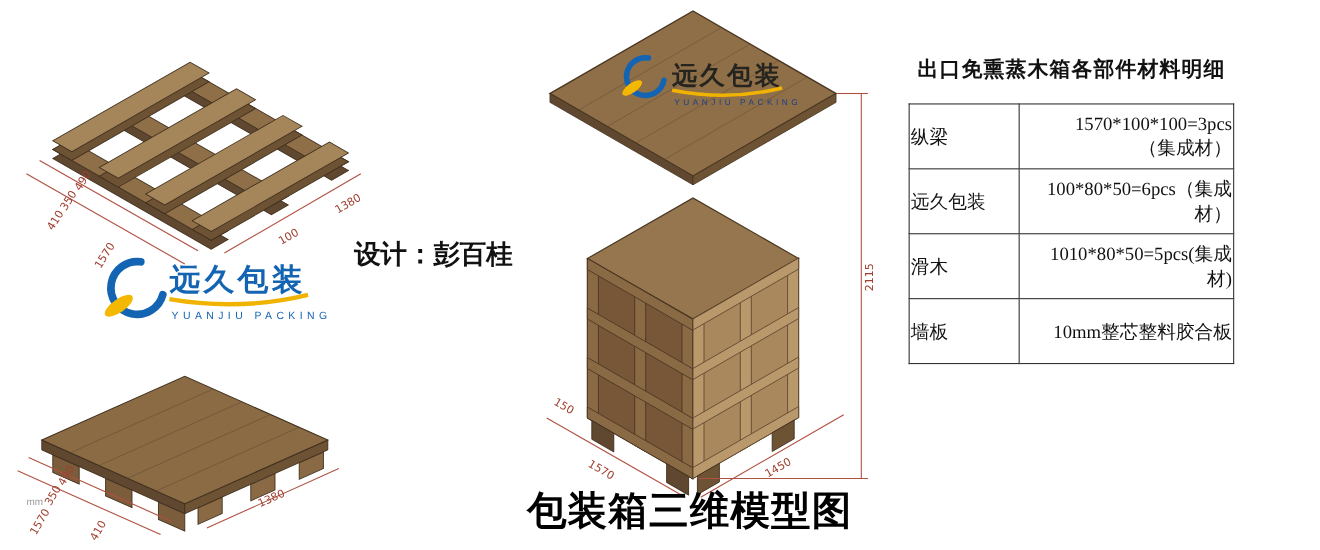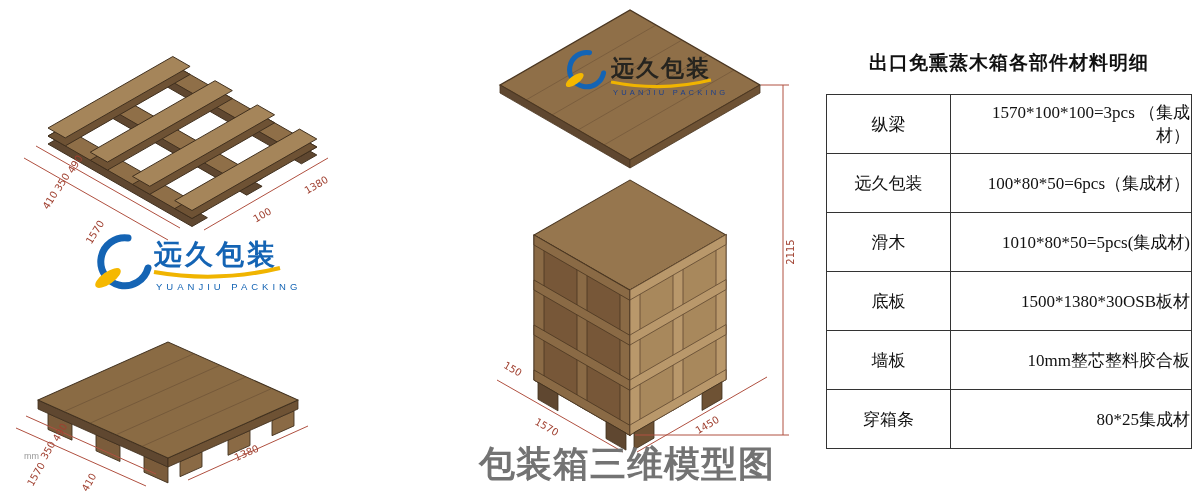--- a/index.html
+++ b/index.html
@@ -11,35 +11,35 @@
   .dim-text{font-family:"DejaVu Sans",sans-serif;font-size:10px;fill:#a04030;}
   .dim-line{stroke:#b05040;stroke-width:1;fill:none;}
 
   
   .credits{position:absolute;left:322px;top:220px;font-size:24px;font-weight:700;line-height:1;}
   .credits .line{margin-bottom:27px;white-space:nowrap;}
 
   
   .main-title{
     position:absolute;left:479px;top:440px;font-size:36px;font-weight:800;
-    letter-spacing:1px;white-space:nowrap;color:#737373;
+    letter-spacing:1px;white-space:nowrap;color:#000000;
   }
 
   
-  .materials{position:absolute;left:826px;top:50px;width:366px;}
+  .materials{position:absolute;left:826px;top:50px;width:296px;}
   .materials .tbl-title{
     font-family:"Liberation Serif","DejaVu Serif",serif;font-size:19px;font-weight:600;
     text-align:center;letter-spacing:1px;white-space:nowrap;
   }
   table.parts{border-collapse:collapse;width:100%;margin-top:18px;}
   table.parts td{
     border:1px solid #333;height:56px;font-family:"Liberation Serif","DejaVu Serif",serif;
     font-size:17px;color:#111;
   }
-  td.part{width:34%;text-align:center;margin-left:12px;}
+  td.part{width:34%;margin-left:12px;}
   td.spec{padding-left:12px;text-align:right;}
 
   .footnote{position:absolute;left:24px;top:451px;font-size:9px;color:#999;}
 </style>
 </head>
 <body>
 
 <div class="page">
 
   <svg style="left:18px;top:6px;" width="360" height="250" viewBox="0 0 360 250">
@@ -85,20 +85,21 @@
     <g transform="translate(4,4)">
       <path d="M36,6 A24,24 0 1 0 56,36" fill="none" stroke="#1464b4" stroke-width="7" stroke-linecap="round"></path>
       <ellipse cx="16" cy="46" rx="15" ry="6" transform="rotate(-35 16 46)" fill="#f5b800"></ellipse>
     </g>
     <text x="66" y="36" font-size="28" font-weight="bold" letter-spacing="3" fill="#1464b4">远久包装</text>
     <path d="M66,44 Q130,55 192,40" fill="none" stroke="#f0b400" stroke-width="4"></path>
     <text x="68" y="62" font-size="9.5" letter-spacing="4" fill="#1464b4">YUANJIU PACKING</text>
   </svg>
 
   <div class="credits">
+    <div class="line">设计：彭百桂</div>
   </div>
 
   <svg style="left:8px;top:288px;" width="380" height="205" viewBox="0 0 380 205">
 
     <g transform="translate(30,121) skewY(24)">
       <rect x="10" y="0" width="24" height="16" fill="#7b5c3b" stroke="#3f2f1d" stroke-width="0.8"></rect>
       <rect x="58" y="0" width="24" height="16" fill="#7b5c3b" stroke="#3f2f1d" stroke-width="0.8"></rect>
       <rect x="106" y="0" width="24" height="16" fill="#7b5c3b" stroke="#3f2f1d" stroke-width="0.8"></rect>
     </g>
 
@@ -199,30 +200,22 @@
         </tr>
         <tr>
           <td class="part">远久包装</td>
           <td class="spec">100*80*50=6pcs（集成材）</td>
         </tr>
         <tr>
           <td class="part">滑木</td>
           <td class="spec">1010*80*50=5pcs(集成材)</td>
         </tr>
         <tr>
-          <td class="part">底板</td>
-          <td class="spec">1500*1380*30OSB板材</td>
-        </tr>
-        <tr>
           <td class="part">墙板</td>
           <td class="spec">10mm整芯整料胶合板</td>
-        </tr>
-        <tr>
-          <td class="part">穿箱条</td>
-          <td class="spec">80*25集成材</td>
         </tr>
       </tbody>
     </table>
   </div>
 
   <div class="footnote">mm</div>
 
 </div>
 
 </body></html>

